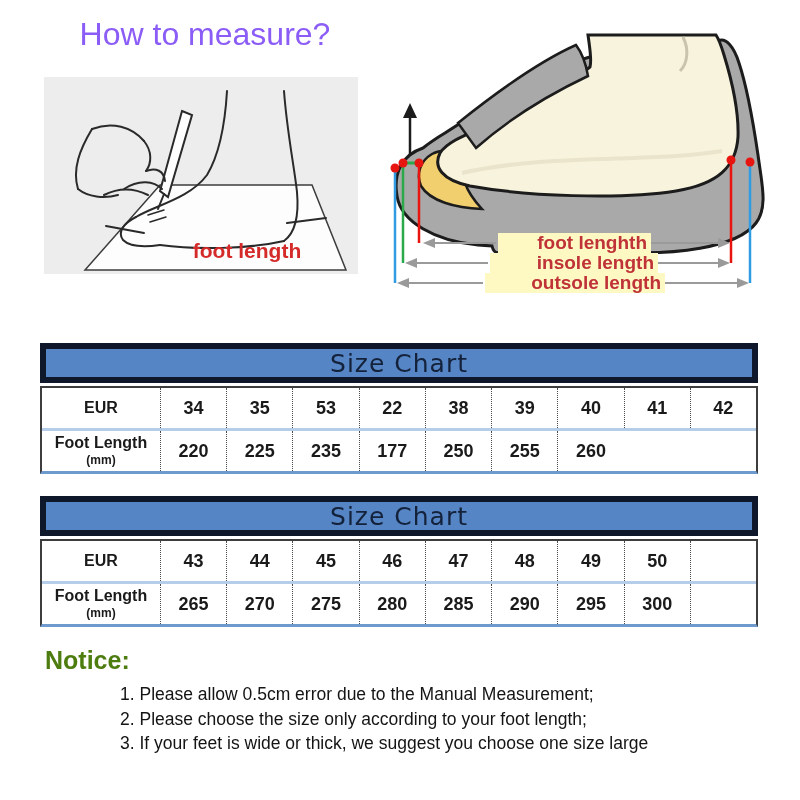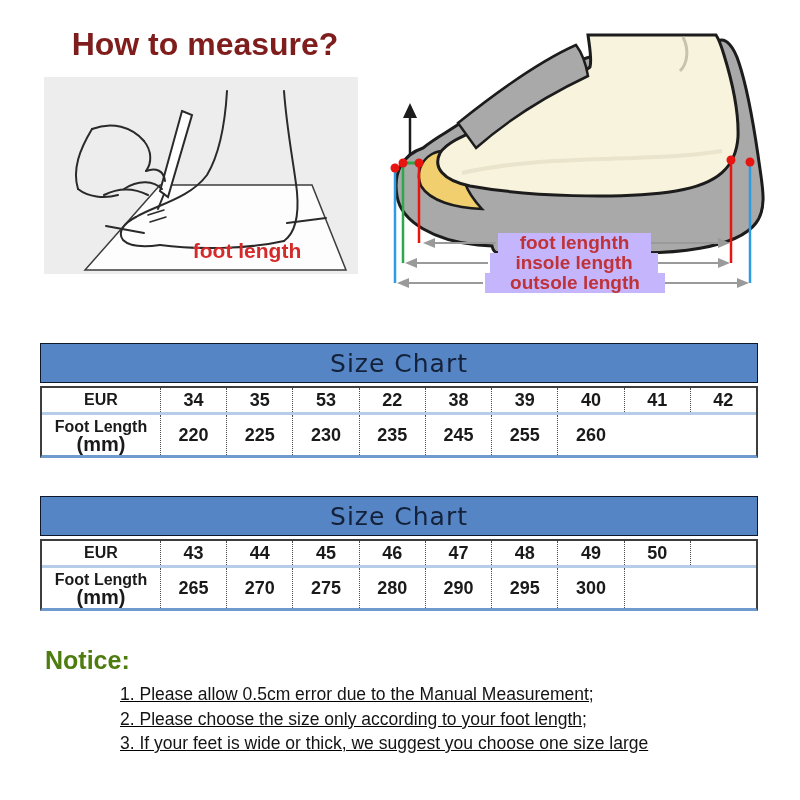--- a/index.html
+++ b/index.html
@@ -2,73 +2,73 @@
 <html><head>
 <meta charset="utf-8">
 <style>
   html,body{margin:0;padding:0;}
   body{
     width:800px;height:800px;position:relative;background:#ffffff;
     font-family:"Liberation Sans",sans-serif;overflow:hidden;
   }
   
   .page-title{
-    position:absolute;left:40px;top:26px;width:330px;text-align:center;
-    font-size:32px;font-weight:bold;color:#7f1d1d;letter-spacing:0px;
+    position:absolute;left:40px;top:16px;width:330px;text-align:center;
+    font-size:32px;font-weight:normal;color:#8b5cf6;letter-spacing:0px;
   }
   
   .measure-box{
     position:absolute;left:44px;top:77px;width:314px;height:197px;
     background:#ededed;
   }
   .measure-box svg{position:absolute;left:0;top:0;}
   .measure-caption{
     position:absolute;left:128px;top:162px;width:150px;text-align:center;
     font-size:21px;font-weight:bold;color:#d42a2a;
   }
   
   .shoe-box{position:absolute;left:390px;top:5px;width:405px;height:295px;}
   .shoe-box svg{position:absolute;left:0;top:0;}
   .dim-label{
-    position:absolute;text-align:center;font-size:19px;font-weight:bold;
-    color:#bf3238;line-height:20px;background:#c4b5fd;padding:0 4px;
+    position:absolute;text-align:right;font-size:19px;font-weight:bold;
+    color:#bf3238;line-height:20px;background:#fef9c3;padding:0 4px;
   }
   .dim-foot{left:108px;top:228px;width:145px;}
   .dim-insole{left:100px;top:248px;width:160px;}
   .dim-outsole{left:95px;top:268px;width:172px;}
   
   .sizetable{position:absolute;left:40px;width:718px;}
   .sc-header{
-    height:40px;background:#5585c4;border:1px solid #0f172a;
+    height:40px;background:#5585c4;border:6px solid #0f172a;
     display:flex;align-items:center;justify-content:center;
     font-family:"DejaVu Sans",sans-serif;font-size:25px;color:#14213a;
     letter-spacing:1px;margin-bottom:3px;box-sizing:border-box;
   }
   .sc-rows{
     border:2px solid #3d3d3d;border-bottom:3px solid #6f9ace;
     background:#ffffff;
   }
   .sc-row{
     display:grid;grid-template-columns:118px repeat(9,1fr);
   }
   .sc-row + .sc-row{border-top:3px solid #b5cde9;}
   .sc-cell{
     display:flex;flex-direction:column;align-items:center;justify-content:center;
-    height:24px;font-size:18px;font-weight:bold;color:#1a1a1a;
+    height:40px;font-size:18px;font-weight:bold;color:#1a1a1a;
   }
   .sc-row.r2 .sc-cell{height:40px;}
   .sc-cell + .sc-cell{border-left:1px dotted #4a4a4a;}
   .sc-cell .lbl{font-size:16px;line-height:18px;text-align:center;}
-  .sc-cell .sub{font-size:20px;line-height:17px;}
+  .sc-cell .sub{font-size:12px;line-height:17px;}
   .sc-cell .sub:empty{display:none;}
   
   .notice-title{
     position:absolute;left:45px;top:646px;font-size:25px;font-weight:bold;color:#4d7c0f;
   }
-  .notice-list{position:absolute;left:120px;top:682px;width:600px;text-decoration:underline;}
+  .notice-list{position:absolute;left:120px;top:682px;width:600px;}
   .notice-item{font-size:17.5px;color:#141414;line-height:24.5px;}
 </style>
 </head>
 <body>
 
 <div class="page-title">How to measure?</div>
 
 <div class="measure-box">
   <svg width="314" height="197" viewBox="0 0 314 197">
     <polygon points="41,193 116,108 268,108 302,193" fill="#fdfdfd" stroke="#3c3c3c" stroke-width="1.5"></polygon>
@@ -184,23 +184,23 @@
       <div class="sc-cell">41</div>
       <div class="sc-cell">42</div>
     </div>
     <div class="sc-row r2">
       <div class="sc-cell">
         <span class="lbl">Foot Length</span>
         <span class="sub">(mm)</span>
       </div>
       <div class="sc-cell">220</div>
       <div class="sc-cell">225</div>
-      <div class="sc-cell">230</div>
       <div class="sc-cell">235</div>
-      <div class="sc-cell">245</div>
+      <div class="sc-cell">177</div>
+      <div class="sc-cell">250</div>
       <div class="sc-cell">255</div>
       <div class="sc-cell">260</div>
     </div>
   </div>
 </div>
 
 <div class="sizetable" style="top:496px">
   <div class="sc-header">
     <span>Size Chart</span>
   </div>
@@ -222,20 +222,21 @@
     </div>
     <div class="sc-row r2">
       <div class="sc-cell">
         <span class="lbl">Foot Length</span>
         <span class="sub">(mm)</span>
       </div>
       <div class="sc-cell">265</div>
       <div class="sc-cell">270</div>
       <div class="sc-cell">275</div>
       <div class="sc-cell">280</div>
+      <div class="sc-cell">285</div>
       <div class="sc-cell">290</div>
       <div class="sc-cell">295</div>
       <div class="sc-cell">300</div>
       <div class="sc-cell"></div>
     </div>
   </div>
 </div>
 
 <div class="notice-title">Notice:</div>
 <div class="notice-list">

